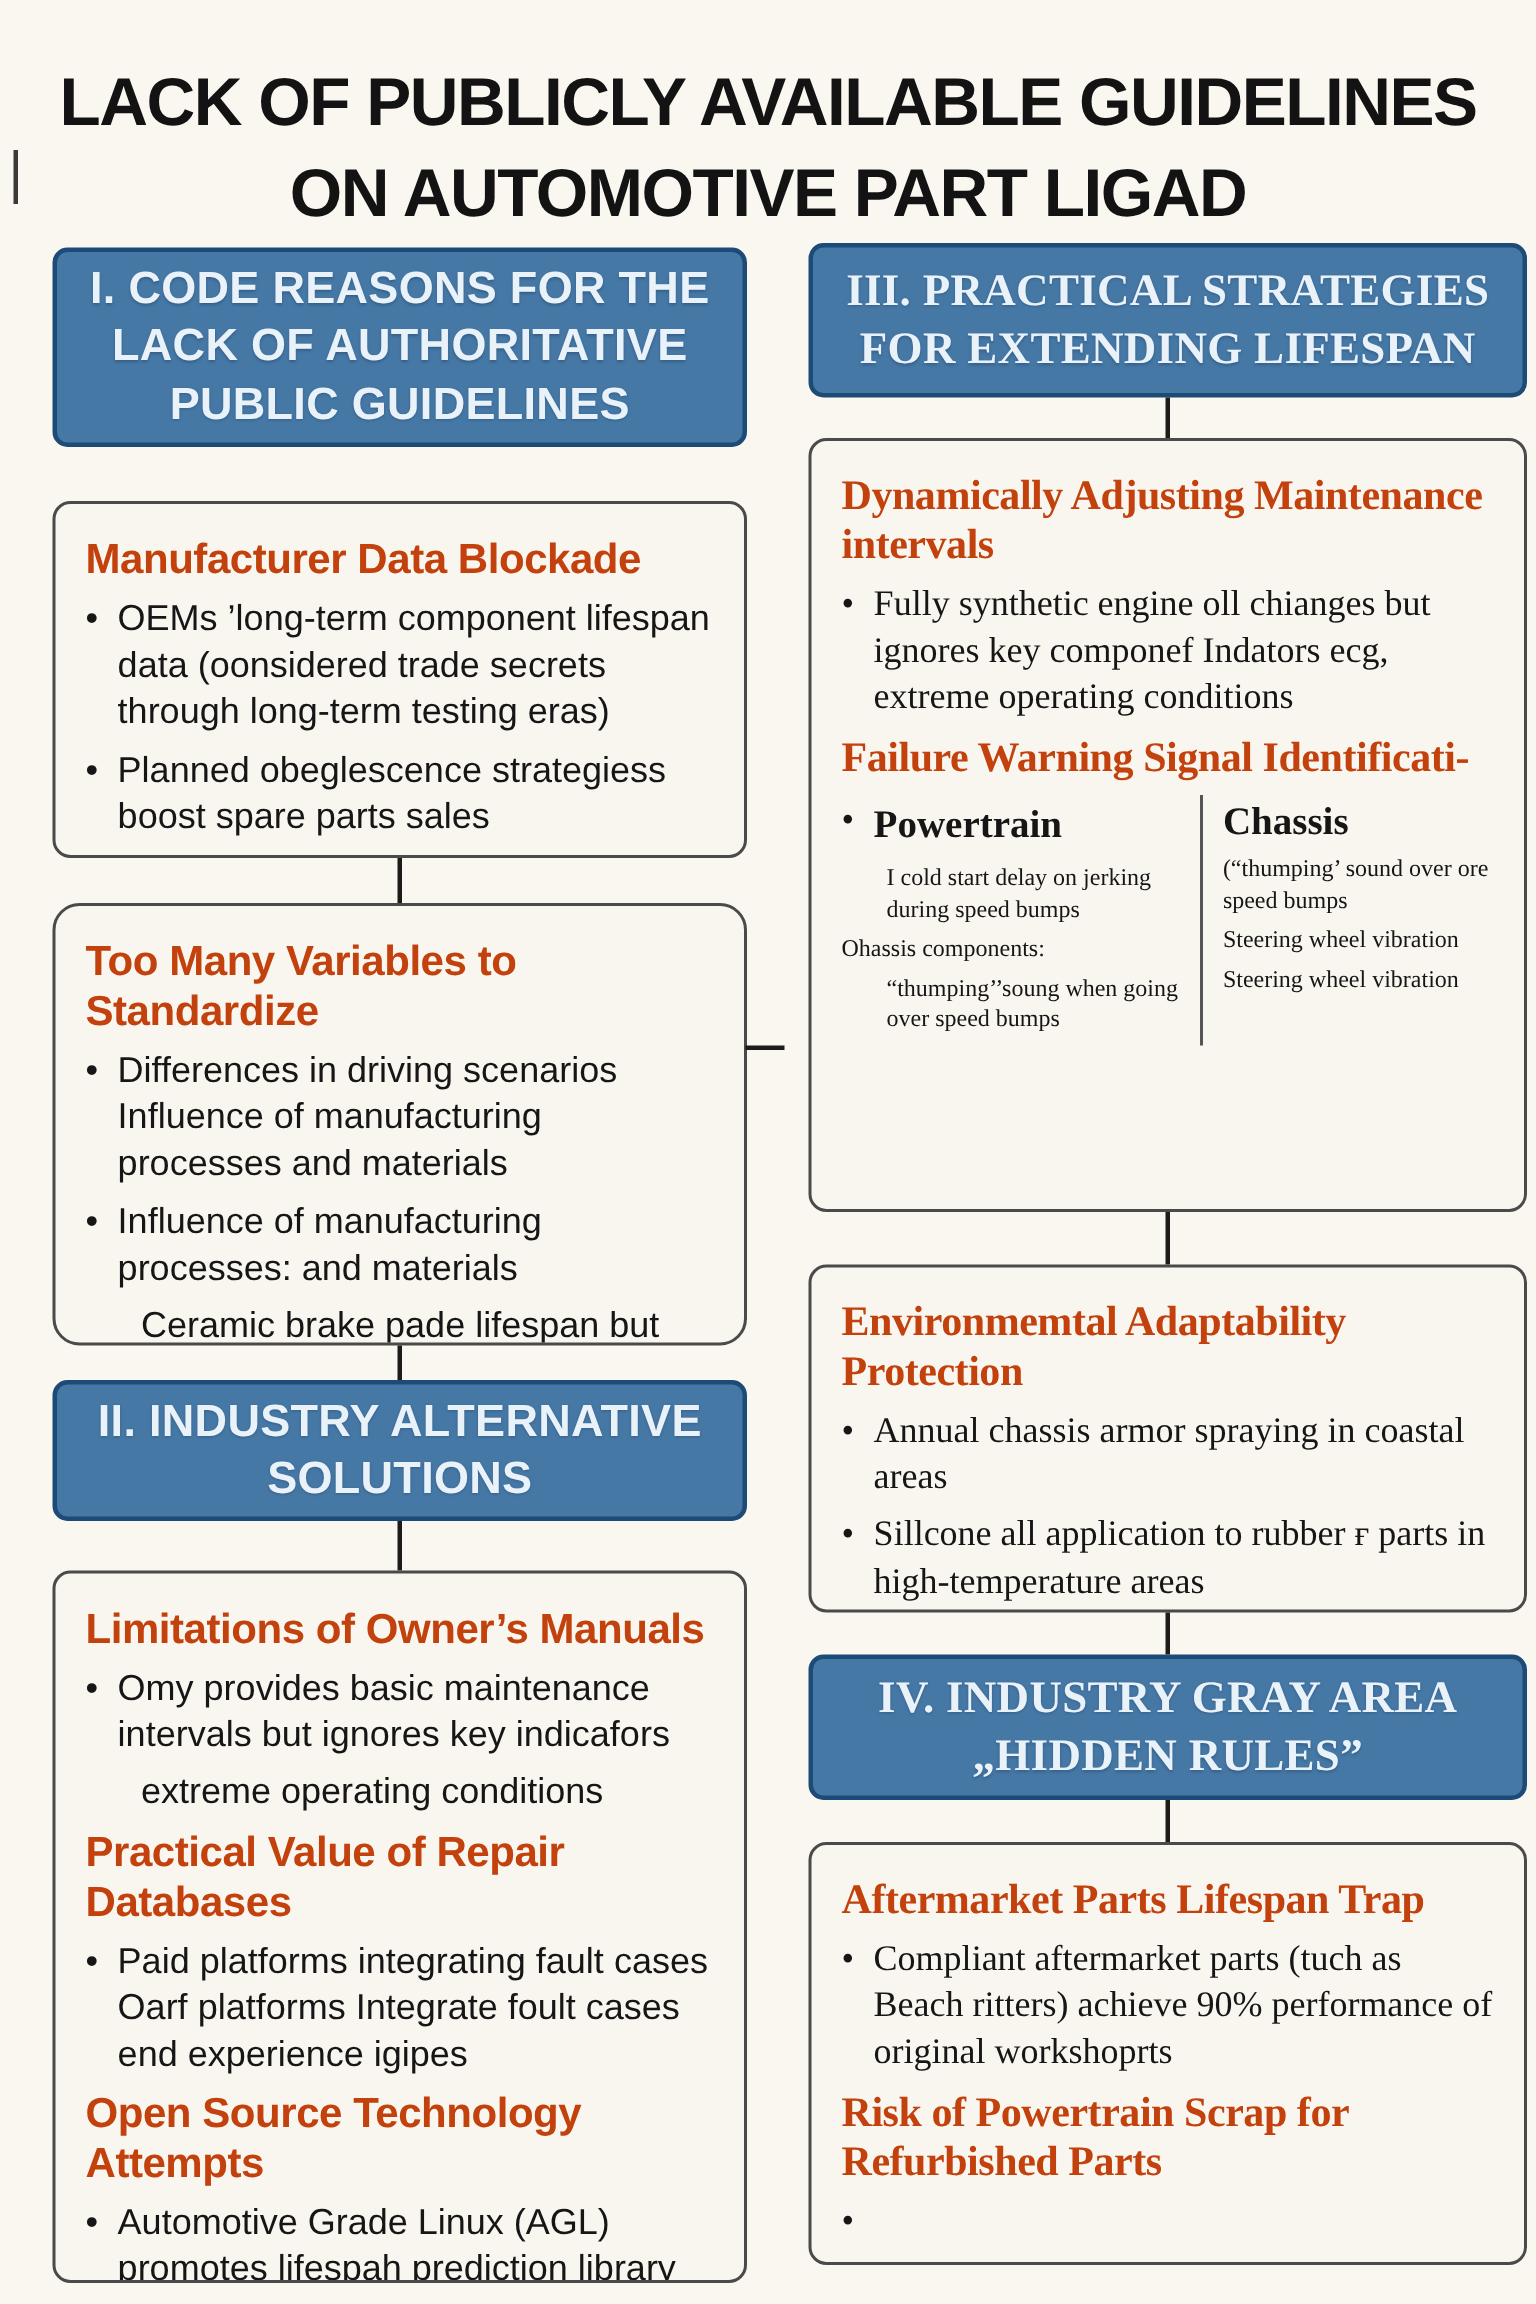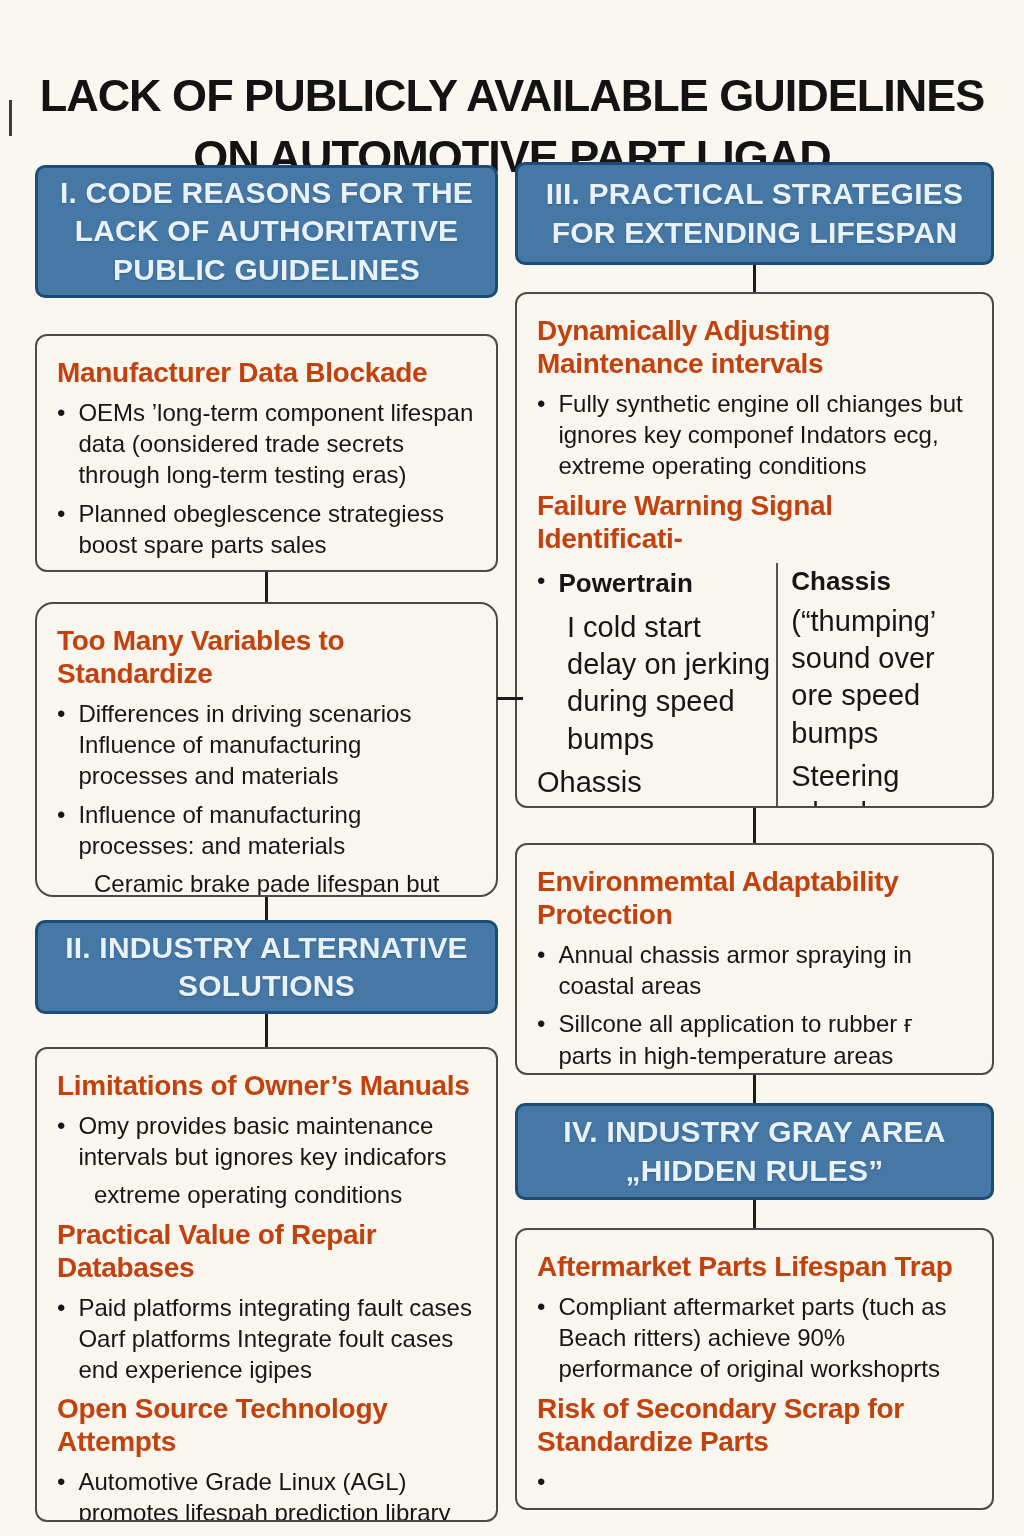--- a/index.html
+++ b/index.html
@@ -6,28 +6,28 @@
   body{
     width:1024px;height:1536px;
     background:#f9f7f0;
     font-family:"Liberation Sans","DejaVu Sans",sans-serif;
     color:#161616;
     overflow:hidden;
   }
   .page{position:relative;width:1024px;height:1536px;}
   .artifact{position:absolute;left:9px;top:100px;width:3px;height:36px;background:#3a3a3a;}
   .title{
-    position:absolute;top:36px;left:0;width:100%;
+    position:absolute;top:8px;left:0;width:100%;
     text-align:center;font-weight:bold;font-size:45px;
     letter-spacing:-1px;line-height:1.35;color:#131313;
   }
   .title span{display:block;}
   .col{position:absolute;display:flex;flex-direction:column;}
   .col-left{left:35px;top:165px;width:463px;}
-  .col-right{left:515px;top:162px;width:479px;}
+  .col-right{left:539px;top:162px;width:479px;font-family:Liberation Serif, serif;}
   .hbox{
     background:#4678a6;
     border:3px solid #1d4b77;
     border-radius:10px;
     color:#e9f2f9;
     font-weight:bold;
     display:flex;flex-direction:column;justify-content:center;
     text-align:center;
     font-size:30px;line-height:1.27;
     letter-spacing:0.2px;
@@ -51,21 +51,21 @@
   }
   .bullet{display:flex;gap:13px;font-size:24px;line-height:1.3;margin:7px 0;}
   .dot{flex:0 0 auto;}
   .note{padding-left:37px;font-size:24px;line-height:1.3;margin:7px 0;}
   .vlink{width:3px;background:#1c1c1c;margin:0 auto;flex:0 0 auto;}
   .cross-link{position:absolute;top:697px;left:497px;width:26px;height:3px;background:#1c1c1c;}
   .twocol{display:flex;margin-top:6px;}
   .subL{width:55%;padding-right:6px;box-sizing:border-box;}
   .subR{width:45%;border-left:2px solid #555;padding-left:13px;box-sizing:border-box;}
   .subhead{font-weight:bold;font-size:26px;line-height:1.25;margin:2px 0 4px;}
-  .subitem{font-size:29px;line-height:1.28;margin:6px 0;}
+  .subitem{font-size:16px;line-height:1.28;margin:6px 0;}
   .ind{padding-left:30px;}
   .mt24{margin-top:36px;}
 </style>
 </head>
 <body>
 
 <div class="page">
 
   <div class="artifact"></div>
 
@@ -196,21 +196,21 @@
     </div>
 
     <div class="vlink" style="height:28px;"></div>
 
     <div class="card" style="height:282px;">
       <div class="h">Aftermarket Parts Lifespan Trap</div>
       <div class="bullet">
         <span class="dot">•</span>
         <span>Compliant aftermarket parts (tuch as Beach ritters) achieve 90% performance of original workshoprts</span>
       </div>
-      <div class="h">Risk of Secondary Scrap for Standardize Parts</div>
+      <div class="h">Risk of Powertrain Scrap for Refurbished Parts</div>
       <div class="bullet">
         <span class="dot">•</span>
       </div>
     </div>
 
   </div>
 
   <div class="cross-link"></div>
 
 </div>

